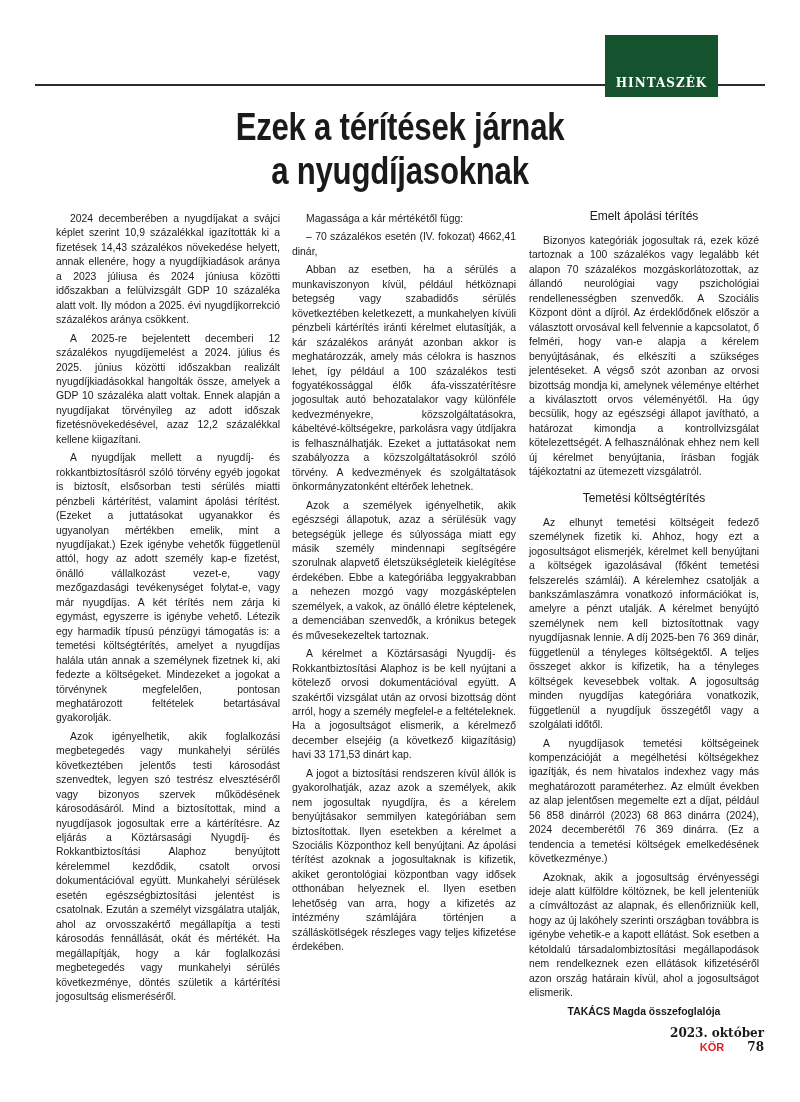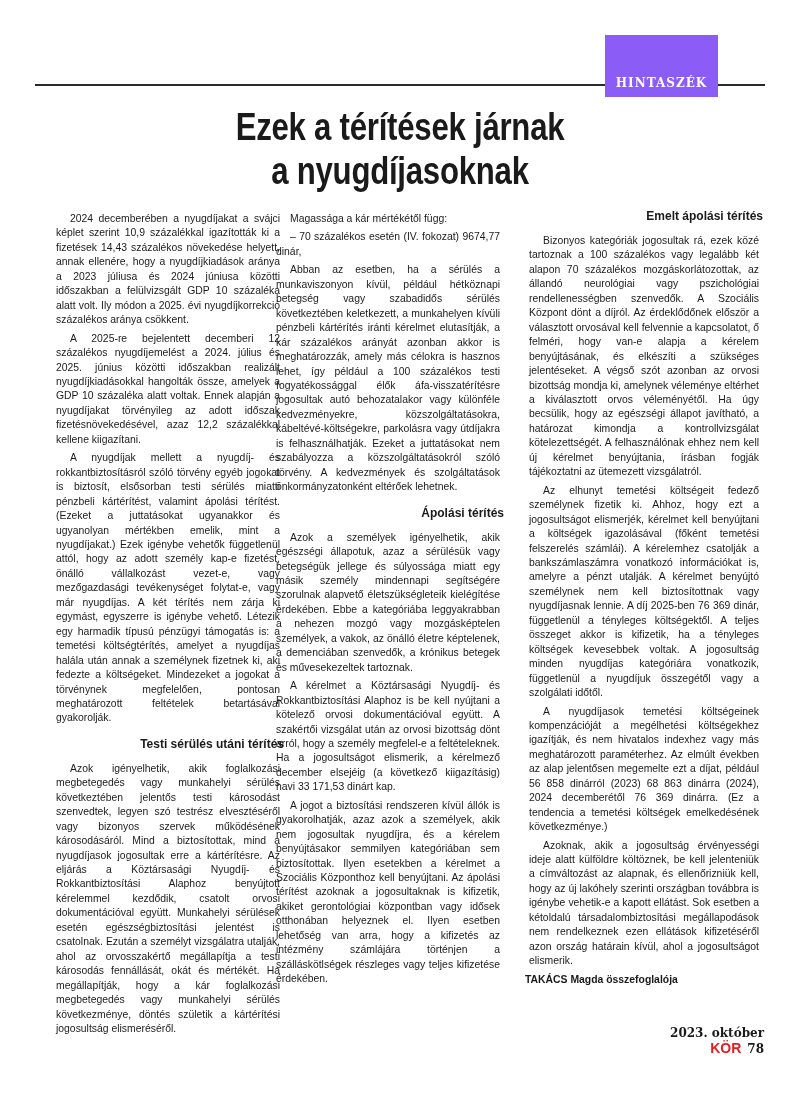--- a/index.html
+++ b/index.html
@@ -1,71 +1,70 @@
 <!DOCTYPE html>
 <html><head>
 <meta charset="utf-8">
 <style>
   html, body { margin:0; padding:0; background:#ffffff; }
   body { width:800px; height:1102px; position:relative; overflow:hidden; color:#1a1a1a; }
   .rule { position:absolute; left:35px; top:84px; width:730px; height:2px; background:#2a2a2a; }
-  .badge { position:absolute; left:605px; top:35px; width:113px; height:62px; background:#8b5cf6; }
+  .badge { position:absolute; left:605px; top:35px; width:113px; height:62px; background:#14532d; }
   .badge-label { position:absolute; left:0; right:0; bottom:7px; text-align:center; color:#fff;
     font-family:"DejaVu Serif", serif; font-weight:bold; font-size:12px; letter-spacing:1px; }
   .title { position:absolute; left:0; width:800px; top:105px; text-align:center;
     font-family:"Liberation Sans", sans-serif; font-weight:bold; font-size:38px; line-height:44px;
     transform:scaleX(0.82); transform-origin:center top; letter-spacing:-0.3px; }
   .col { position:absolute; top:208px; width:232px; font-family:"Liberation Sans", sans-serif;
     font-size:10.4px; line-height:14.45px; text-align:justify; }
   .col p { margin:4px; text-indent:14px; }
   .col1 { left:52px; }
-  .col2 { left:272px; }
+  .col2 { left:288px; }
   .col3 { left:525px; width:238px; }
-  .col h3 { margin:10px 0 10px 0; text-align:right; font-size:12px; font-weight:bold; line-height:16px; }
+  .col h3 { margin:10px 0 10px 0; text-align:center; font-size:12px; font-weight:normal; line-height:16px; }
   .col3 h3.first { margin-top:0; }
-  .sig { text-align:left; font-weight:bold; margin-top:2px; }
+  .sig { text-align:center; font-weight:bold; margin-top:2px; }
   .footer { position:absolute; left:600px; top:1026px; width:164px; text-align:right;
     font-family:"DejaVu Serif", serif; font-weight:bold; font-size:12px; }
   .logo { display:inline-block; color:#e31e24; font-family:"Liberation Sans", sans-serif; font-weight:900;
-    font-size:14px; margin:0 6px; vertical-align:baseline;padding-left:44px; }
+    font-size:11px; margin:0 23px; vertical-align:baseline;padding-left:44px; }
 </style>
 </head>
 <body>
 
 <div class="rule"></div>
 <div class="badge">
   <div class="badge-label">HINTASZÉK</div>
 </div>
 
 <div class="title">
   <div>Ezek a térítések járnak</div>
   <div>a nyugdíjasoknak</div>
 </div>
 
 <div class="col col1">
   <p>2024 decemberében a nyugdíjakat a svájci képlet szerint 10,9 százalékkal igazították ki a fizetések 14,43 százalékos növekedése helyett, annak ellenére, hogy a nyugdíjkiadások aránya a 2023 júliusa és 2024 júniusa közötti időszakban a felülvizsgált GDP 10 százaléka alatt volt. Ily módon a 2025. évi nyugdíjkorrekció százalékos aránya csökkent.</p>
   <p>A 2025-re bejelentett decemberi 12 százalékos nyugdíjemelést a 2024. július és 2025. június közötti időszakban realizált nyugdíjkiadásokkal hangolták össze, amelyek a GDP 10 százaléka alatt voltak. Ennek alapján a nyugdíjakat törvényileg az adott időszak fizetésnövekedésével, azaz 12,2 százalékkal kellene kiigazítani.</p>
   <p>A nyugdíjak mellett a nyugdíj- és rokkantbiztosításról szóló törvény egyéb jogokat is biztosít, elsősorban testi sérülés miatti pénzbeli kártérítést, valamint ápolási térítést. (Ezeket a juttatásokat ugyanakkor és ugyanolyan mértékben emelik, mint a nyugdíjakat.) Ezek igénybe vehetők függetlenül attól, hogy az adott személy kap-e fizetést, önálló vállalkozást vezet-e, vagy mezőgazdasági tevékenységet folytat-e, vagy már nyugdíjas. A két térítés nem zárja ki egymást, egyszerre is igénybe vehető. Létezik egy harmadik típusú pénzügyi támogatás is: a temetési költségtérítés, amelyet a nyugdíjas halála után annak a személynek fizetnek ki, aki fedezte a költségeket. Mindezeket a jogokat a törvénynek megfelelően, pontosan meghatározott feltételek betartásával gyakorolják.</p>
-  <h3>Testi sérülés utáni térítés</h3>
   <p>Azok igényelhetik, akik foglalkozási megbetegedés vagy munkahelyi sérülés következtében jelentős testi károsodást szenvedtek, legyen szó testrész elvesztéséről vagy bizonyos szervek működésének károsodásáról. Mind a biztosítottak, mind a nyugdíjasok jogosultak erre a kártérítésre. Az eljárás a Köztársasági Nyugdíj- és Rokkantbiztosítási Alaphoz benyújtott kérelemmel kezdődik, csatolt orvosi dokumentációval együtt. Munkahelyi sérülések esetén egészségbiztosítási jelentést is csatolnak. Ezután a személyt vizsgálatra utalják, ahol az orvosszakértő megállapítja a testi károsodás fennállását, okát és mértékét. Ha megállapítják, hogy a kár foglalkozási megbetegedés vagy munkahelyi sérülés következménye, döntés születik a kártérítési jogosultság elismeréséről.</p>
 </div>
 
 <div class="col col2">
   <p>Magassága a kár mértékétől függ:</p>
-  <p>– 70 százalékos esetén (IV. fokozat) 9674,77 dinár,</p>
+  <p>– 70 százalékos esetén (IV. fokozat) 4662,41 dinár,</p>
   <p>Abban az esetben, ha a sérülés a munkaviszonyon kívül, például hétköznapi betegség vagy szabadidős sérülés következtében keletkezett, a munkahelyen kívüli pénzbeli kártérítés iránti kérelmet elutasítják, a kár százalékos arányát azonban akkor is meghatározzák, amely más célokra is hasznos lehet, így például a 100 százalékos testi fogyatékossággal élők áfa-visszatérítésre jogosultak autó behozatalakor vagy különféle kedvezményekre, közszolgáltatásokra, kábeltévé-költségekre, parkolásra vagy útdíjakra is felhasználhatják. Ezeket a juttatásokat nem szabályozza a közszolgáltatásokról szóló törvény. A kedvezmények és szolgáltatások önkormányzatonként eltérőek lehetnek.</p>
-  <h3>Ápolási térítés</h3>
   <p>Azok a személyek igényelhetik, akik egészségi állapotuk, azaz a sérülésük vagy betegségük jellege és súlyossága miatt egy másik személy mindennapi segítségére szorulnak alapvető életszükségleteik kielégítése érdekében. Ebbe a kategóriába leggyakrabban a nehezen mozgó vagy mozgásképtelen személyek, a vakok, az önálló életre képtelenek, a demenciában szenvedők, a krónikus betegek és művesekezeltek tartoznak.</p>
   <p>A kérelmet a Köztársasági Nyugdíj- és Rokkantbiztosítási Alaphoz is be kell nyújtani a kötelező orvosi dokumentációval együtt. A szakértői vizsgálat után az orvosi bizottság dönt arról, hogy a személy megfelel-e a feltételeknek. Ha a jogosultságot elismerik, a kérelmező december elsejéig (a következő kiigazításig) havi 33 171,53 dinárt kap.</p>
   <p>A jogot a biztosítási rendszeren kívül állók is gyakorolhatják, azaz azok a személyek, akik nem jogosultak nyugdíjra, és a kérelem benyújtásakor semmilyen kategóriában sem biztosítottak. Ilyen esetekben a kérelmet a Szociális Központhoz kell benyújtani. Az ápolási térítést azoknak a jogosultaknak is kifizetik, akiket gerontológiai központban vagy idősek otthonában helyeznek el. Ilyen esetben lehetőség van arra, hogy a kifizetés az intézmény számlájára történjen a szálláskötlségek részleges vagy teljes kifizetése érdekében.</p>
 </div>
 
 <div class="col col3">
   <h3 class="first">Emelt ápolási térítés</h3>
   <p>Bizonyos kategóriák jogosultak rá, ezek közé tartoznak a 100 százalékos vagy legalább két alapon 70 százalékos mozgáskorlátozottak, az állandó neurológiai vagy pszichológiai rendellenességben szenvedők. A Szociális Központ dönt a díjról. Az érdeklődőnek először a választott orvosával kell felvennie a kapcsolatot, ő felméri, hogy van-e alapja a kérelem benyújtásának, és elkészíti a szükséges jelentéseket. A végső szót azonban az orvosi bizottság mondja ki, amelynek véleménye eltérhet a kiválasztott orvos véleményétől. Ha úgy becsülik, hogy az egészségi állapot javítható, a határozat kimondja a kontrollvizsgálat kötelezettségét. A felhasználónak ehhez nem kell új kérelmet benyújtania, írásban fogják tájékoztatni az ütemezett vizsgálatról.</p>
+  <h3>Temetési költségtérítés</h3>
   <p>Az elhunyt temetési költségeit fedező személynek fizetik ki. Ahhoz, hogy ezt a jogosultságot elismerjék, kérelmet kell benyújtani a költségek igazolásával (főként temetési felszerelés számlái). A kérelemhez csatolják a bankszámlaszámra vonatkozó információkat is, amelyre a pénzt utalják. A kérelmet benyújtó személynek nem kell biztosítottnak vagy nyugdíjasnak lennie. A díj 2025-ben 76 369 dinár, függetlenül a tényleges költségektől. A teljes összeget akkor is kifizetik, ha a tényleges költségek kevesebbek voltak. A jogosultság minden nyugdíjas kategóriára vonatkozik, függetlenül a nyugdíjuk összegétől vagy a szolgálati időtől.</p>
   <p>A nyugdíjasok temetési költségeinek kompenzációját a megélhetési költségekhez igazítják, és nem hivatalos indexhez vagy más meghatározott paraméterhez. Az elmúlt években az alap jelentősen megemelte ezt a díjat, például 56 858 dinárról (2023) 68 863 dinárra (2024), 2024 decemberétől 76 369 dinárra. (Ez a tendencia a temetési költségek emelkedésének következménye.)</p>
   <p>Azoknak, akik a jogosultság érvényességi ideje alatt külföldre költöznek, be kell jelenteniük a címváltozást az alapnak, és ellenőrizniük kell, hogy az új lakóhely szerinti országban továbbra is igénybe vehetik-e a kapott ellátást. Sok esetben a kétoldalú társadalombiztosítási megállapodások nem rendelkeznek ezen ellátások kifizetéséről azon ország határain kívül, ahol a jogosultságot elismerik.</p>
   <div class="sig">TAKÁCS Magda összefoglalója</div>
 </div>
 
 <div class="footer">
   <span>2023. október</span><span class="logo">KÖR</span><span>78</span>
 </div>
 

